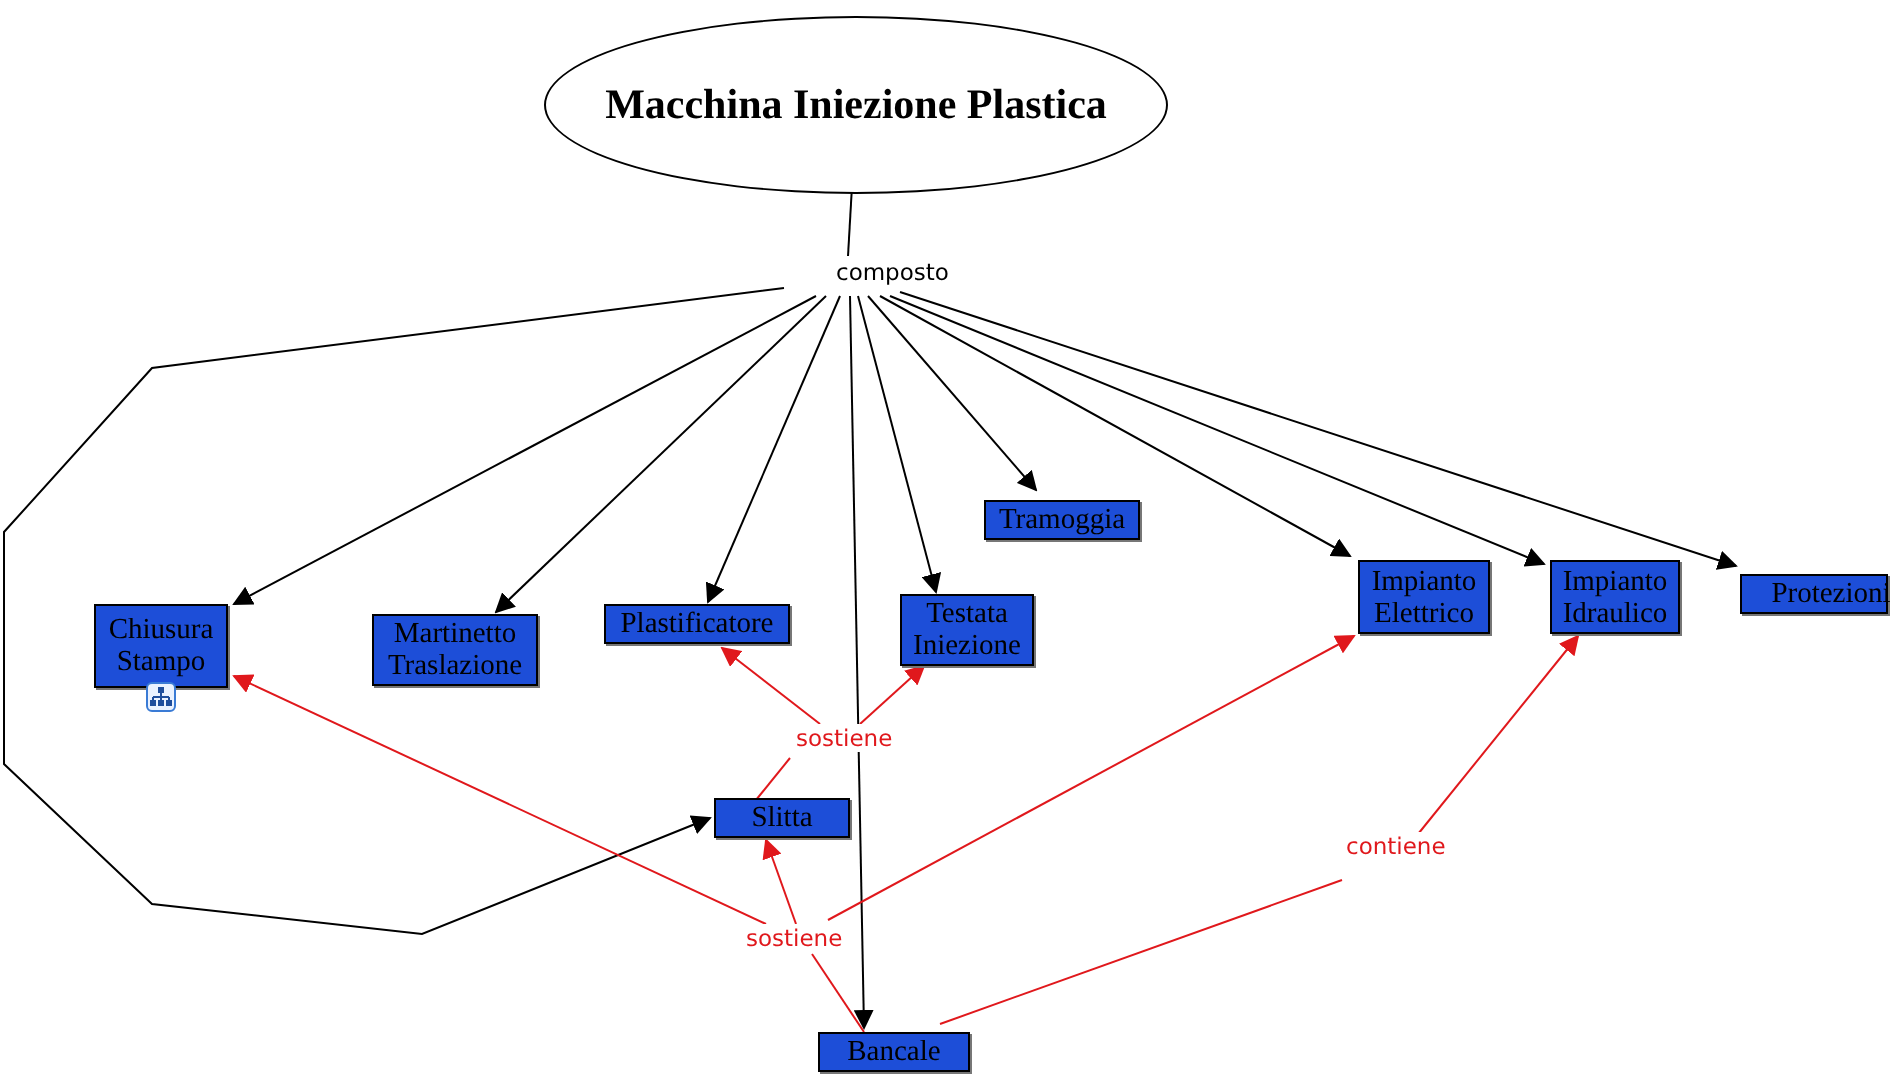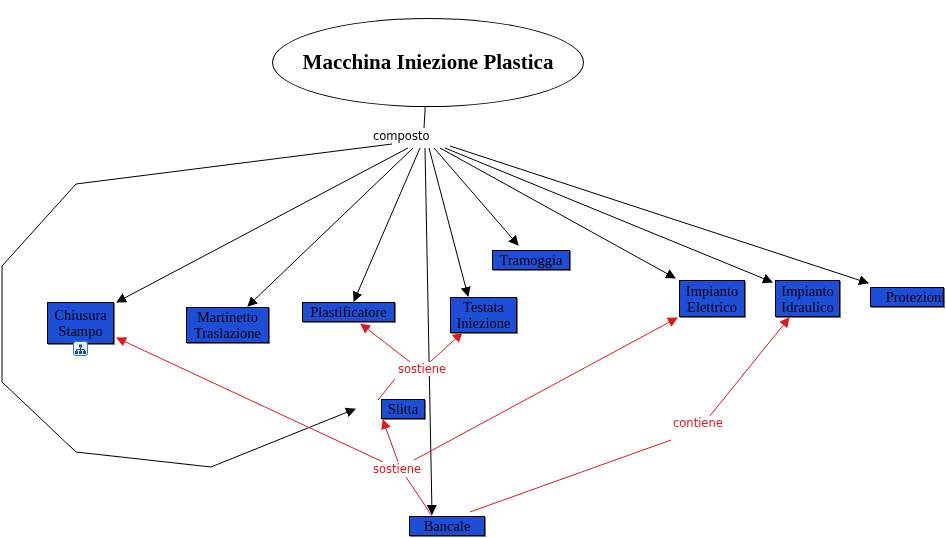--- a/index.html
+++ b/index.html
@@ -59,23 +59,23 @@
     <line x1="430" y1="362" x2="462" y2="333" marker-end="url(#ar)"></line>
     <line x1="432" y1="516" x2="406" y2="477"></line>
     <line x1="398" y1="462" x2="383" y2="420" marker-end="url(#ar)"></line>
     <line x1="383" y1="462" x2="117" y2="338" marker-end="url(#ar)"></line>
     <line x1="414" y1="460" x2="677" y2="318" marker-end="url(#ar)"></line>
     <line x1="470" y1="512" x2="671" y2="440"></line>
     <line x1="705" y1="422" x2="789" y2="318" marker-end="url(#ar)"></line>
   </g>
 </svg>
 
-<div class="root" style="left:272px; top:18px; width:312px; height:89px;">Macchina Iniezione Plastica</div>
+<div class="root" style="left:272px; top:8px; width:312px; height:89px;">Macchina Iniezione Plastica</div>
 
-<div class="lbl black" style="left:372px; top:129px;">composto</div>
+<div class="lbl black" style="left:417px; top:129px;">composto</div>
 <div class="lbl red" style="left:397px; top:362px;">sostiene</div>
 <div class="lbl red" style="left:372px; top:462px;">sostiene</div>
 <div class="lbl red" style="left:672px; top:416px;">contiene</div>
 
 <div class="node" style="left:47px; top:302px; width:67px; height:42px;">Chiusura
 Stampo</div>
 <div class="submap" style="left:73px; top:341px;">
   <svg width="13" height="13" viewBox="0 0 13 13">
     <rect x="5" y="1.5" width="3" height="3" fill="#1f4e9c"></rect>
     <path d="M6.5 4.5 V6.5 M2.5 6.5 H10.5 M2.5 6.5 V8 M10.5 6.5 V8 M6.5 6.5 V8" stroke="#1f4e9c" stroke-width="1" fill="none"></path>
@@ -88,14 +88,14 @@
 Traslazione</div>
 <div class="node" style="left:302px; top:302px; width:93px; height:20px;">Plastificatore</div>
 <div class="node" style="left:450px; top:297px; width:67px; height:36px;">Testata
 Iniezione</div>
 <div class="node" style="left:492px; top:250px; width:78px; height:20px;">Tramoggia</div>
 <div class="node" style="left:679px; top:280px; width:66px; height:37px;">Impianto
 Elettrico</div>
 <div class="node" style="left:775px; top:280px; width:65px; height:37px;">Impianto
 Idraulico</div>
 <div class="node" style="left:870px; top:287px; width:74px; height:20px;padding-left:21px;">Protezioni</div>
-<div class="node" style="left:357px; top:399px; width:44px; height:20px;margin-left:24px;">Slitta</div>
+<div class="node" style="left:357px; top:399px; width:68px; height:20px;">Slitta</div>
 <div class="node" style="left:409px; top:516px; width:76px; height:20px;">Bancale</div>
 
 </body></html>

